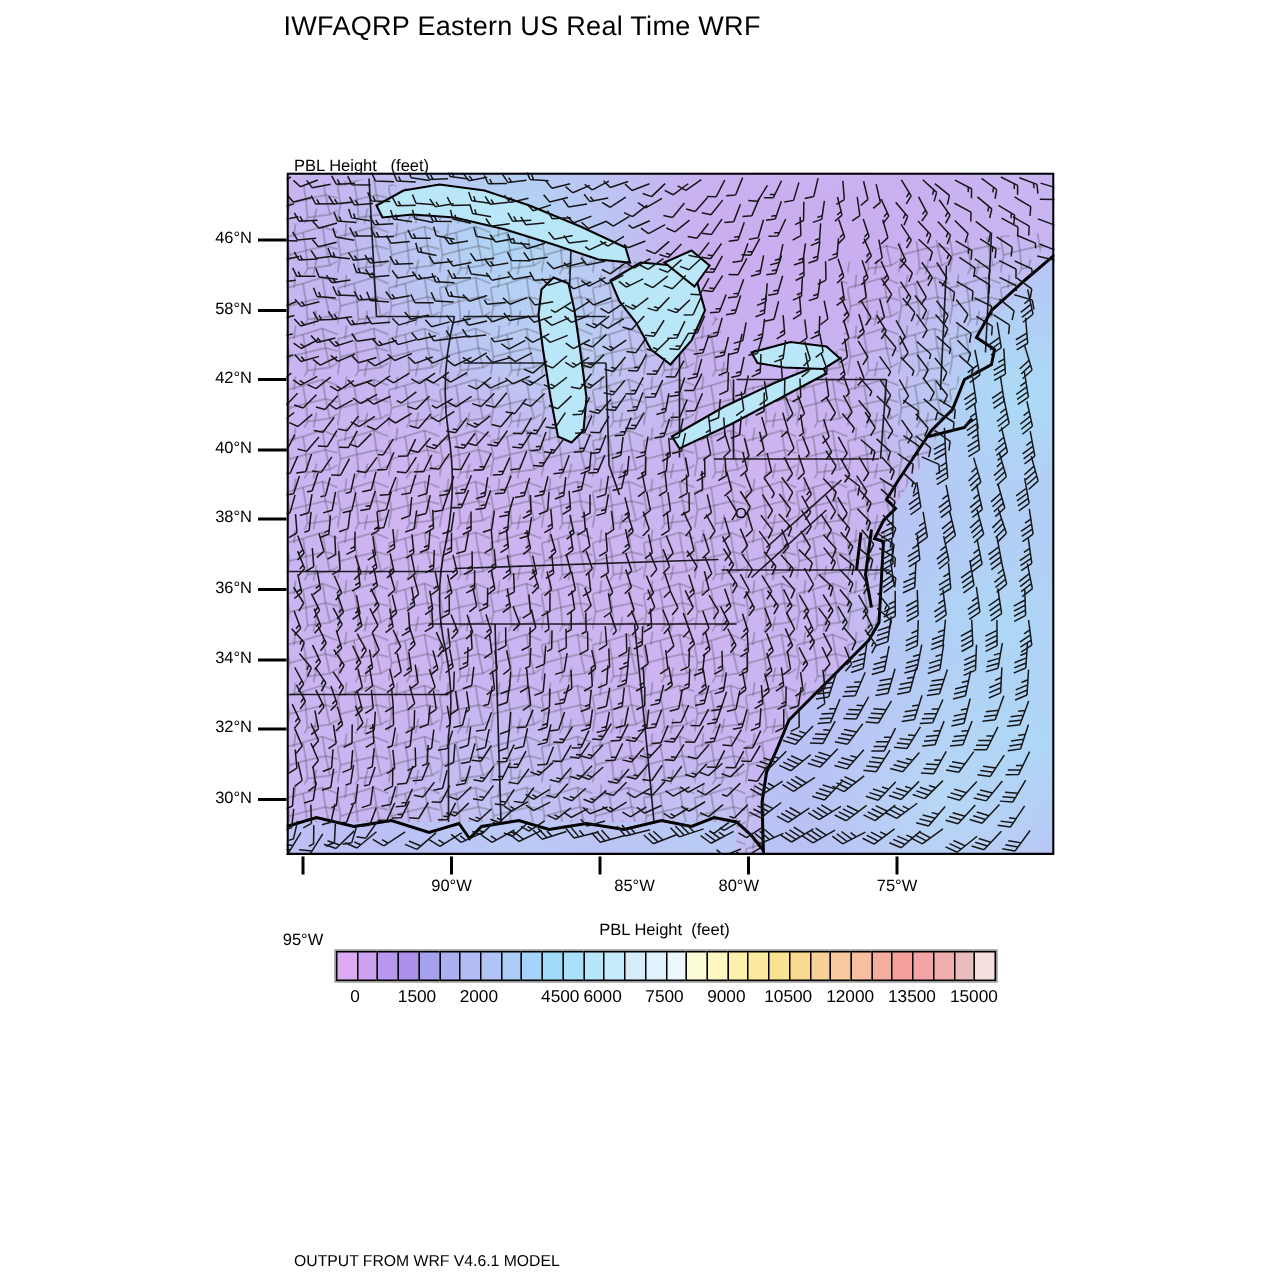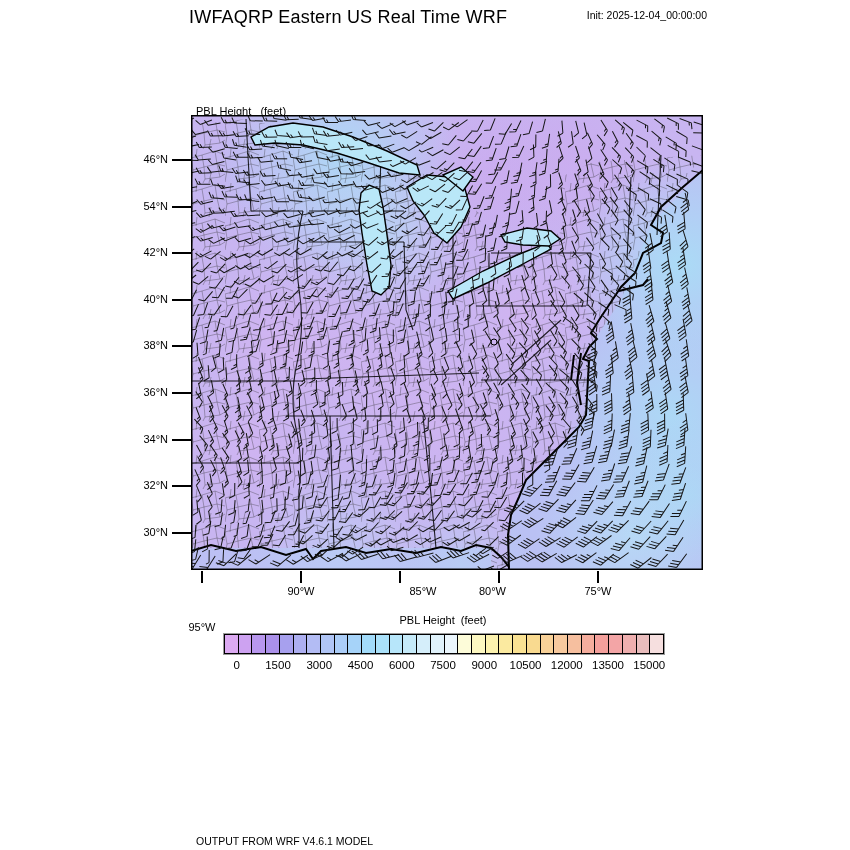--- a/index.html
+++ b/index.html
@@ -20,21 +20,20 @@
   .cbar-cell:first-child{margin-left:0;}
   .cbar-label{top:659px;width:64px;text-align:center;font-size:11.5px;}
   #footer{left:196px;top:809px;font-size:10.5px;line-height:13px;white-space:pre;}
 </style>
 </head>
 <body>
 
 <div class="abs" id="main-title">IWFAQRP Eastern US Real Time WRF</div>
 
 <div class="abs" id="run-info">
-  <div>Init: 2025-12-04_00:00:00</div>
 </div>
 
 <div class="abs" id="field-labels">
   <div>PBL Height   (feet)</div>
   <div>Transport Winds   (kts)</div>
 </div>
 
 <div class="abs" id="map-frame">
   <svg id="map-svg" width="512" height="455" viewBox="0 0 512 455" xmlns="http://www.w3.org/2000/svg">
       <defs>
@@ -1389,21 +1388,21 @@
         <path d="M0,0 L0,-17 M0,-17.0 L7.7,-20.8 M0,-13.6 L7.7,-17.4 M0,-10.2 L7.7,-14.0" transform="translate(495.7,438.7) rotate(216.3)"></path>
       </g>
       <rect x="0.75" y="0.75" width="510.5" height="453.5" fill="none" stroke="#000" stroke-width="1.5"></rect>
     </svg>
 </div>
 
 <div id="lat-axis">
     <div class="abs lat-tick" style="top: 159px;"></div>
     <div class="abs lat-label" style="top: 153px;">46°N</div>
     <div class="abs lat-tick" style="top: 205.6px;"></div>
-    <div class="abs lat-label" style="top: 199.6px;">54°N</div>
+    <div class="abs lat-label" style="top: 199.6px;">58°N</div>
     <div class="abs lat-tick" style="top: 252.2px;"></div>
     <div class="abs lat-label" style="top: 246.2px;">42°N</div>
     <div class="abs lat-tick" style="top: 298.8px;"></div>
     <div class="abs lat-label" style="top: 292.8px;">40°N</div>
     <div class="abs lat-tick" style="top: 345.4px;"></div>
     <div class="abs lat-label" style="top: 339.4px;">38°N</div>
     <div class="abs lat-tick" style="top: 392px;"></div>
     <div class="abs lat-label" style="top: 386px;">36°N</div>
     <div class="abs lat-tick" style="top: 438.6px;"></div>
     <div class="abs lat-label" style="top: 432.6px; text-align: right;">34°N</div>
@@ -1456,22 +1455,22 @@
     <div class="cbar-cell" style="background: rgb(245, 173, 157);"></div>
     <div class="cbar-cell" style="background: rgb(244, 160, 156);"></div>
     <div class="cbar-cell" style="background: rgb(243, 165, 166);"></div>
     <div class="cbar-cell" style="background: rgb(239, 175, 175);"></div>
     <div class="cbar-cell" style="background: rgb(233, 189, 189);"></div>
     <div class="cbar-cell" style="background: rgb(246, 223, 223);"></div>
   </div>
 <div id="cbar-labels">
     <div class="abs cbar-label" style="left: 204.75px;">0</div>
     <div class="abs cbar-label" style="left: 246px;">1500</div>
-    <div class="abs cbar-label" style="left: 287.25px;">3000</div>
-    <div class="abs cbar-label" style="left: 328.5px;">4500</div>
+    <div class="abs cbar-label" style="left: 287.25px;">2000</div>
+    <div class="abs cbar-label" style="left: 328.5px; padding-left: 13px;">4500</div>
     <div class="abs cbar-label" style="left: 369.75px;">6000</div>
     <div class="abs cbar-label" style="left: 411px;">7500</div>
     <div class="abs cbar-label" style="left: 452.25px;">9000</div>
     <div class="abs cbar-label" style="left: 493.5px;">10500</div>
     <div class="abs cbar-label" style="left: 534.75px;">12000</div>
     <div class="abs cbar-label" style="left: 576px;">13500</div>
     <div class="abs cbar-label" style="left: 617.25px;">15000</div>
   </div>
 
 <div class="abs" id="footer">

